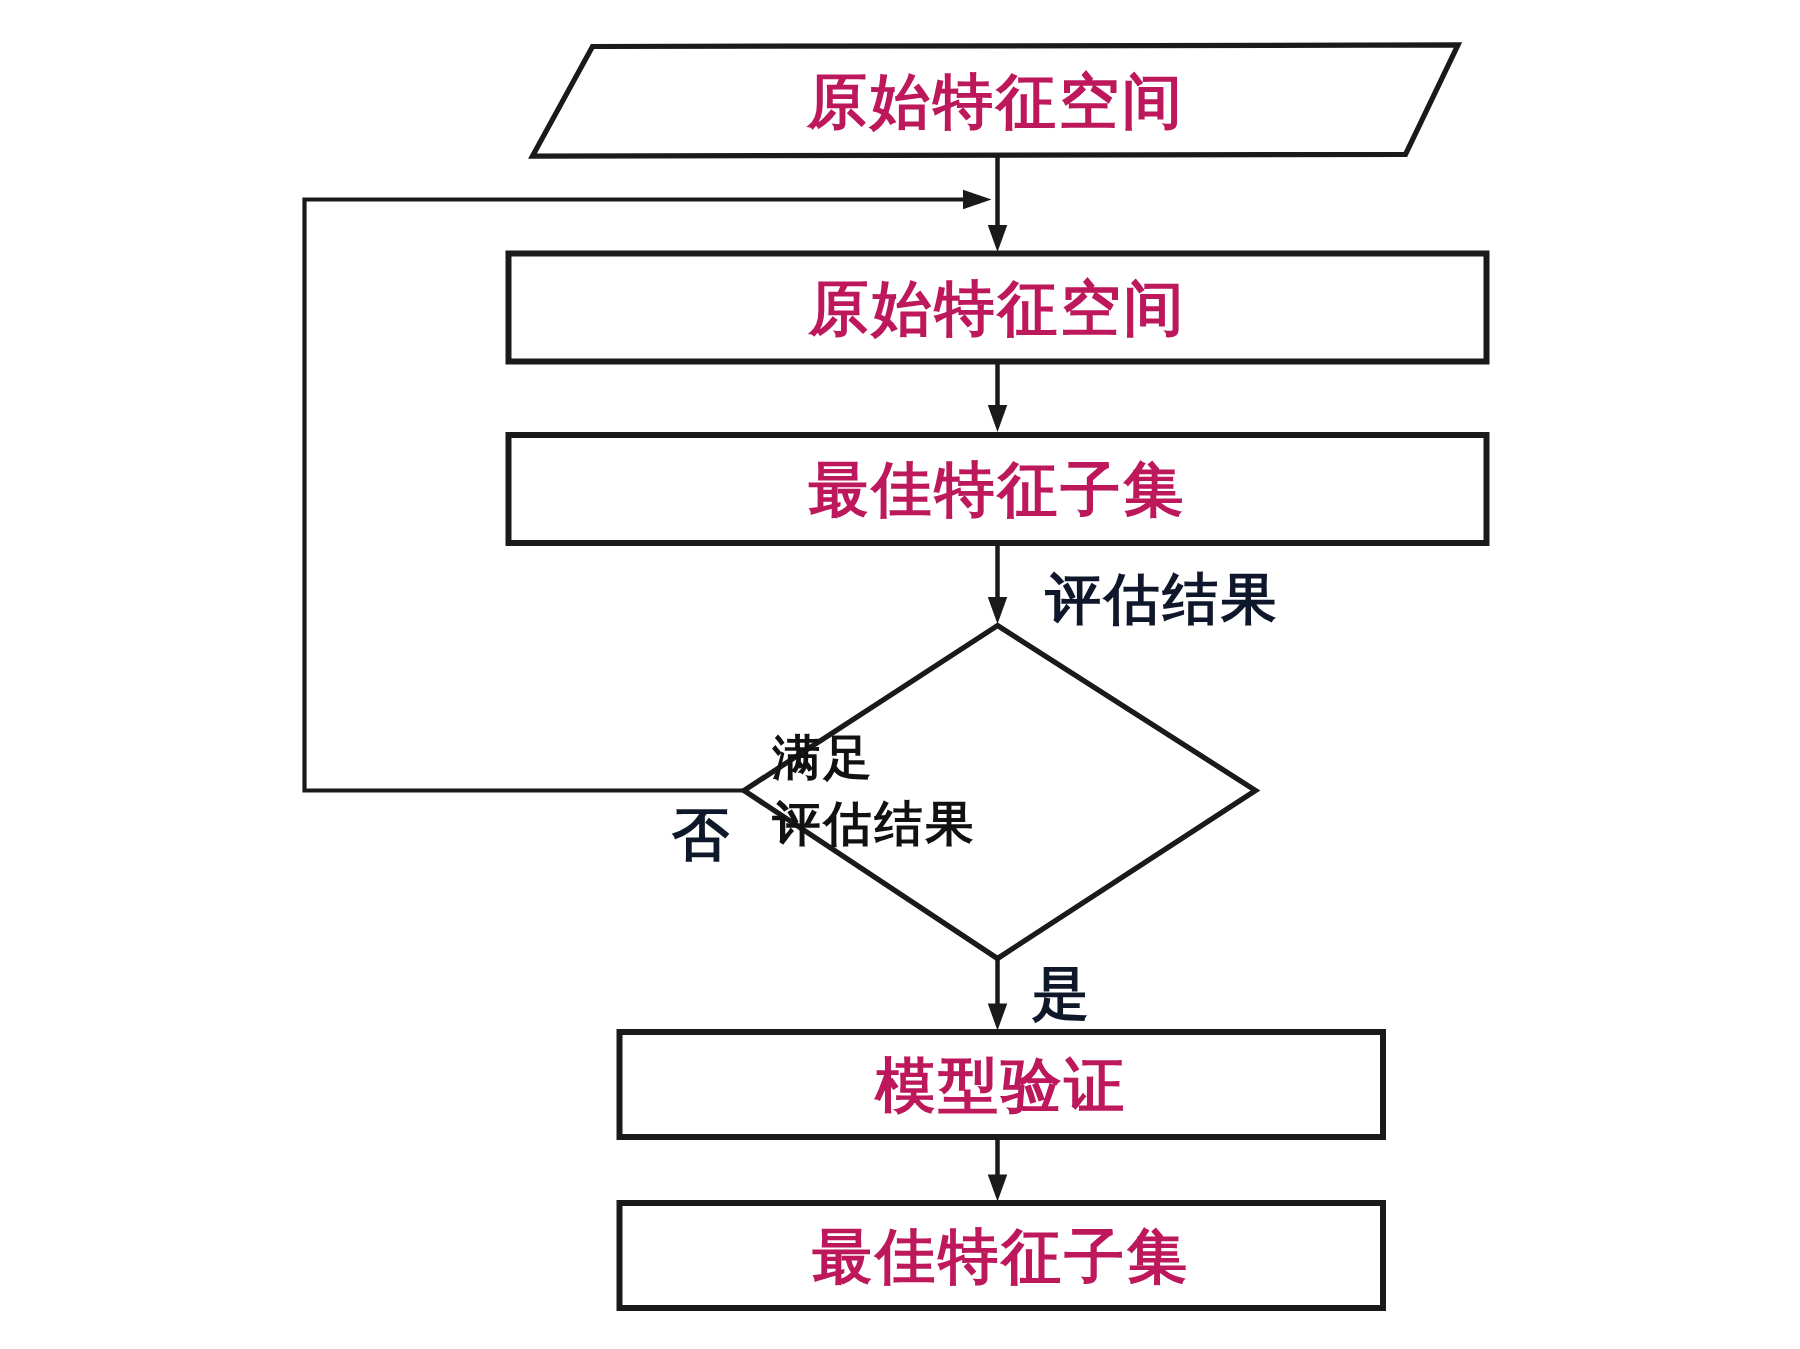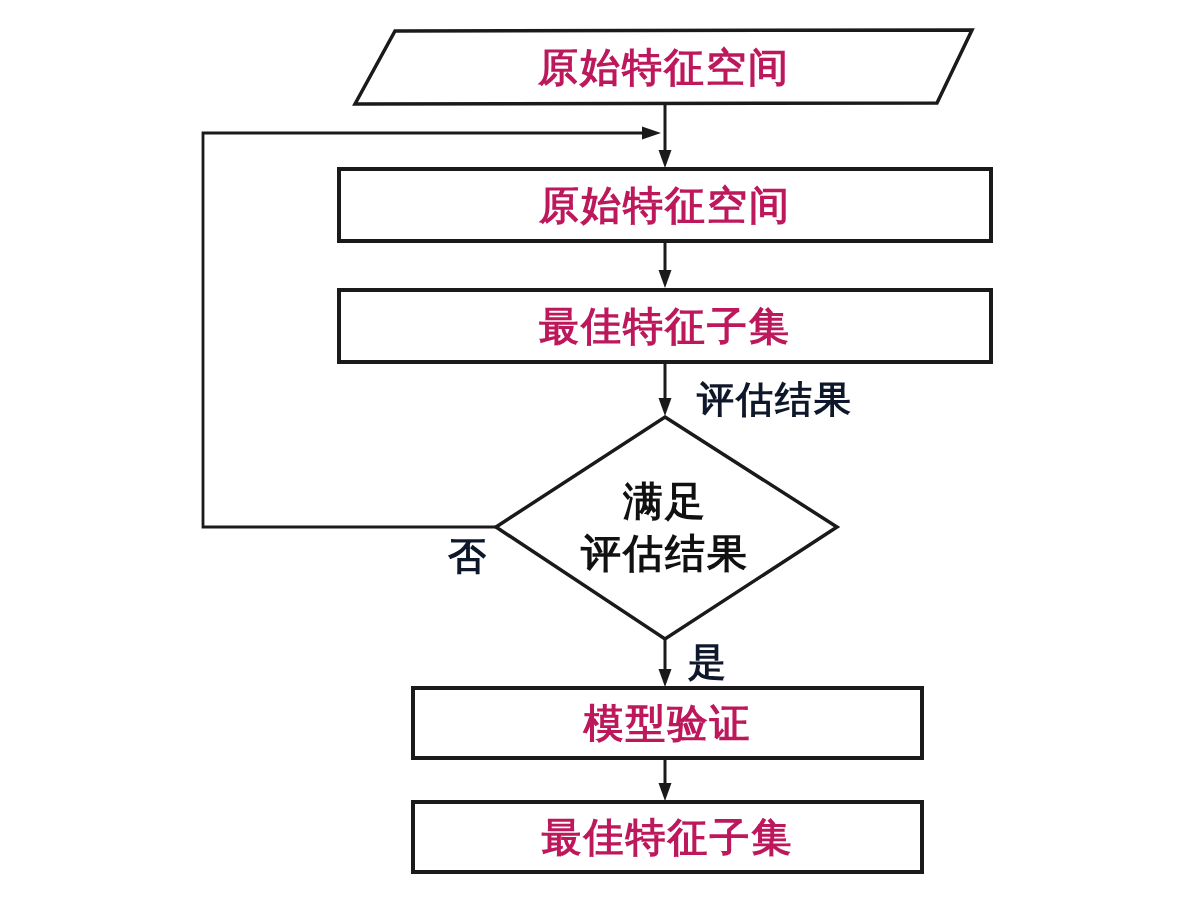--- a/index.html
+++ b/index.html
@@ -43,24 +43,23 @@
     color: #0f172a;
   }
   .diamond-text {
     position: absolute;
     left: 515px;
     top: 468px;
     width: 300px;
     height: 118px;
     display: flex;
     flex-direction: column;
-    align-items: center;
     justify-content: center;
     gap: 12px;
-    font-size: 40px;
+    font-size: 32px;
     font-weight: 600;
     letter-spacing: 2px;
     color: #111111;
   }
   .diamond-text span { line-height: 1; white-space: nowrap; }
 </style>
 </head>
 <body>
 
 <div class="canvas">

